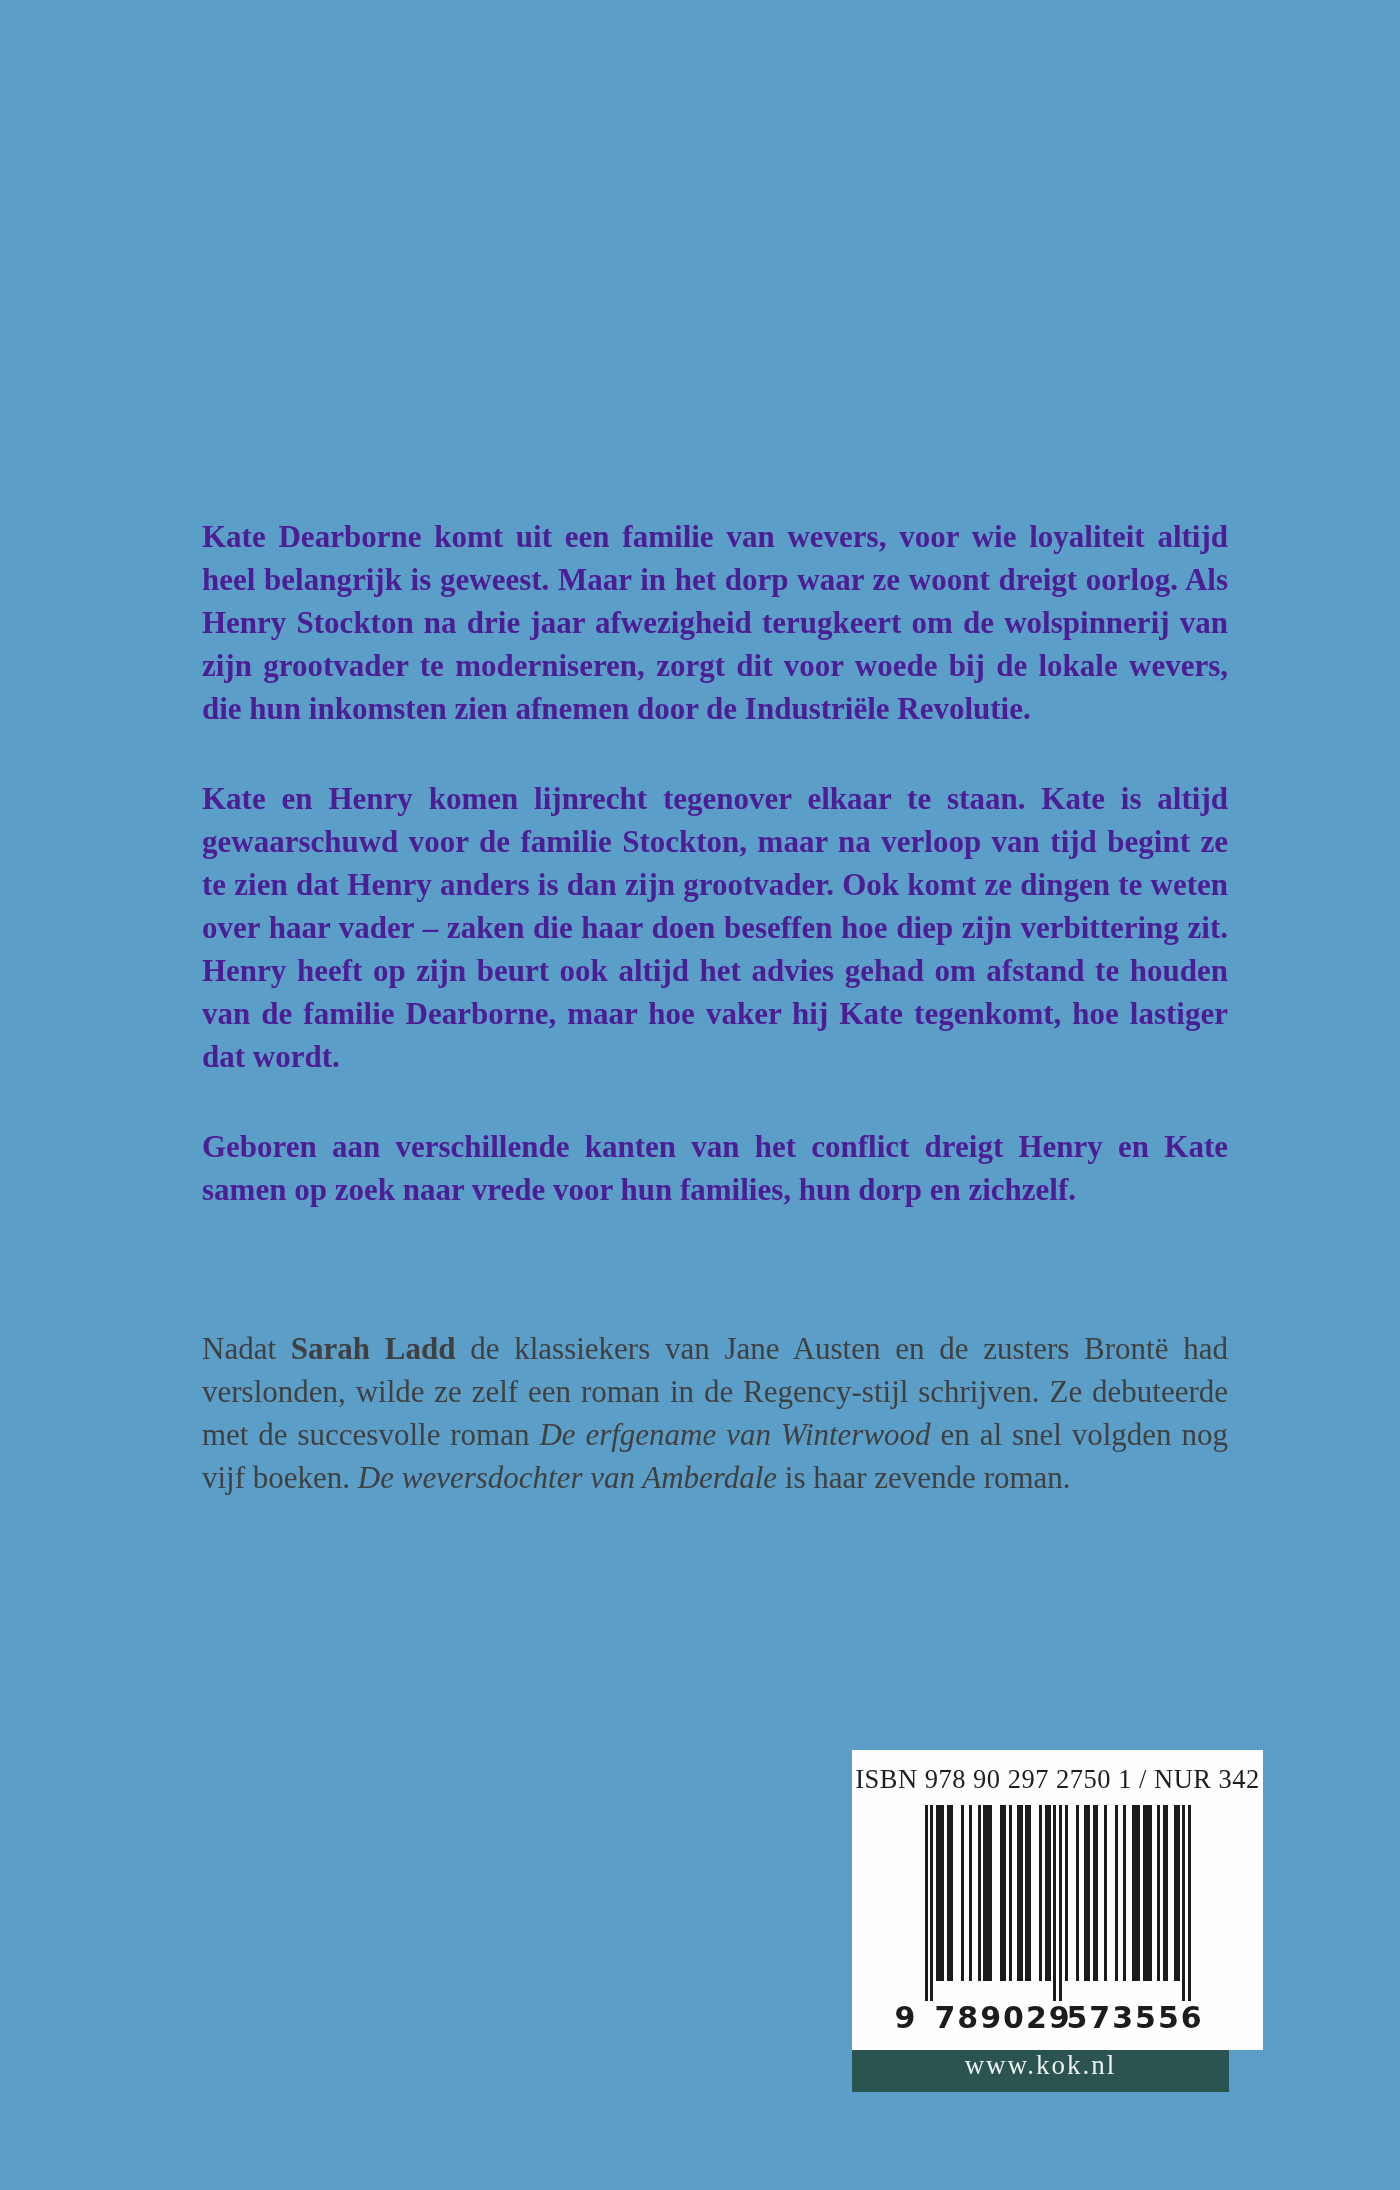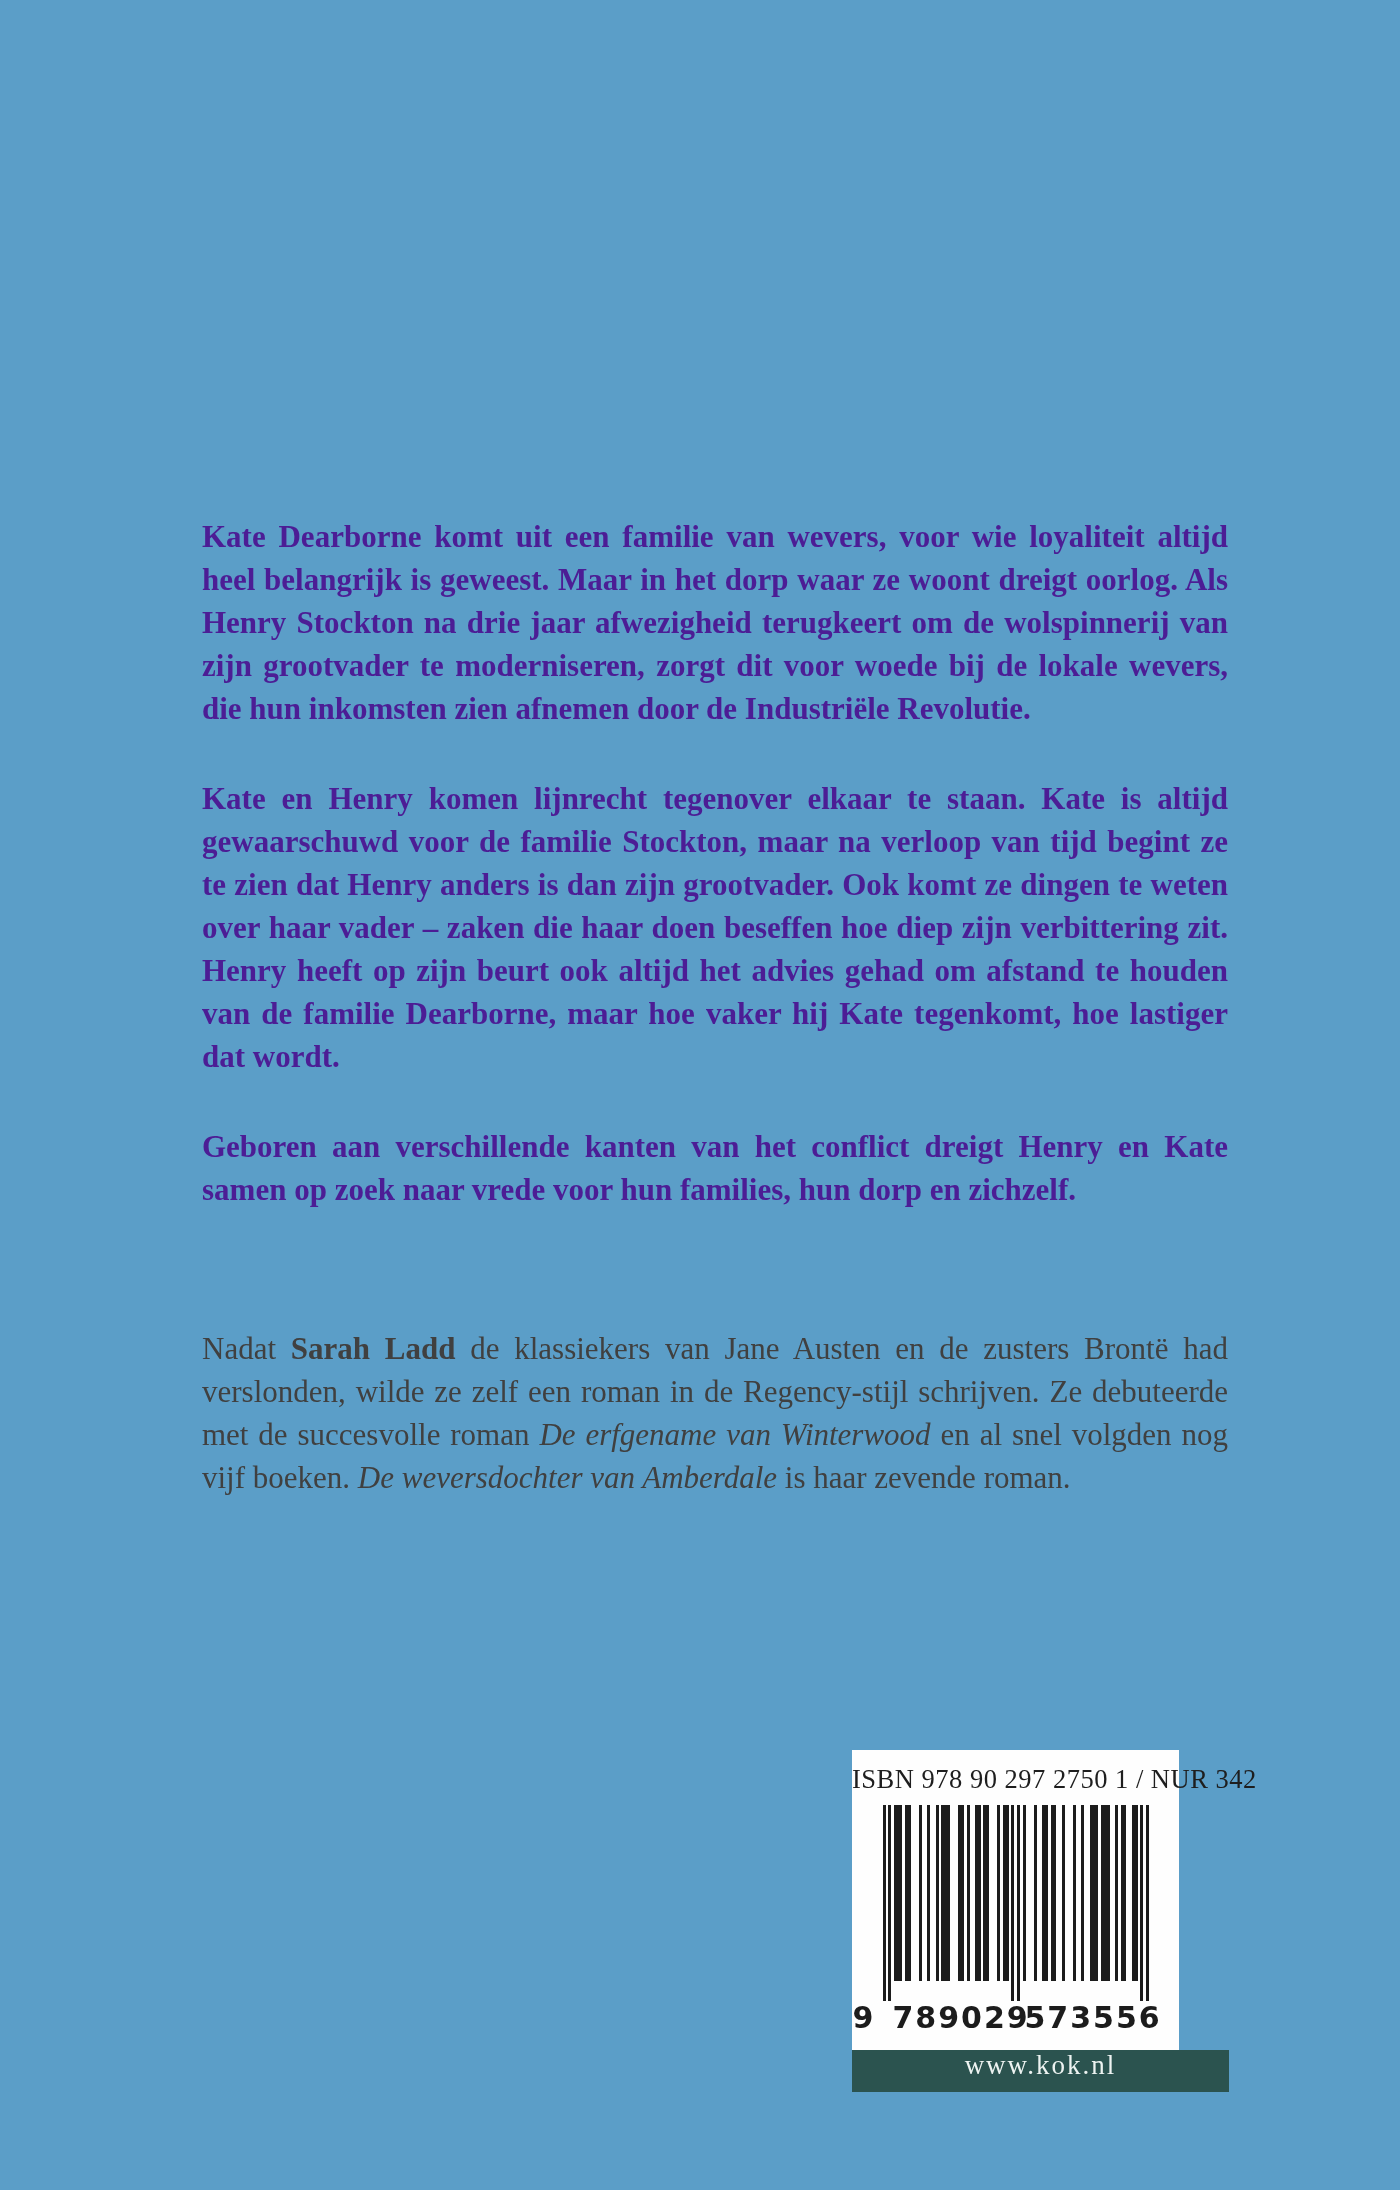--- a/index.html
+++ b/index.html
@@ -62,21 +62,21 @@
     font-size:92px;
     line-height:100px;
     letter-spacing:8px;
     font-weight:400;
   }
   
   .isbn-box{
     position:absolute;
     left:852px;
     top:1750px;
-    width:327px;
+    width:411px;
     height:300px;
     background:#FEFEFE;
   }
   .isbn-label{
     margin-top:14px;
     text-align:center;
     font-family:"Liberation Serif", serif;
     font-size:26.5px;
     color:#1E1E1E;
     letter-spacing:0.5px;

